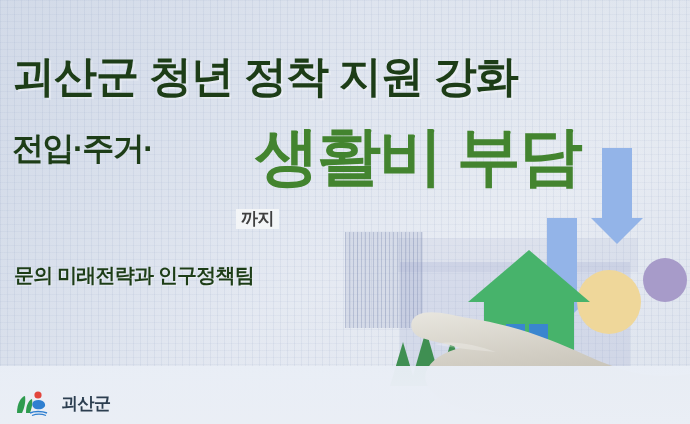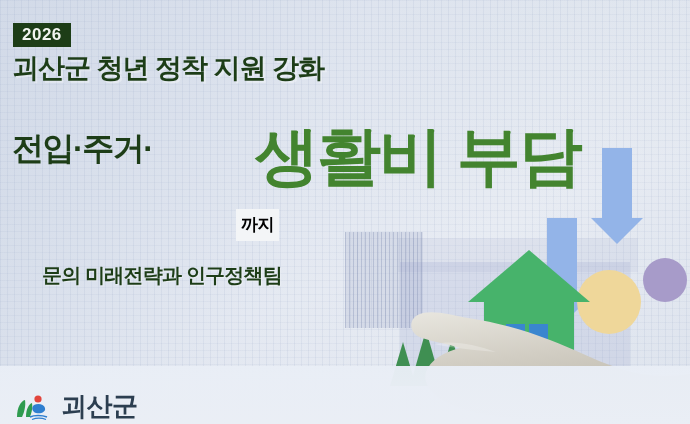--- a/index.html
+++ b/index.html
@@ -78,58 +78,57 @@
   
   .badge{
     position:absolute;left:13px;top:23px;
     background:#1d3d17;color:#f2f5f0;
     font-size:17px;font-weight:700;letter-spacing:.5px;
     padding:3px 9px 4px 9px;
     line-height:1;
   }
   .headline{
     position:absolute;left:12px;top:55px;
-    font-size:27px;font-weight:900;letter-spacing:-1px;
+    font-size:43px;font-weight:900;letter-spacing:-1px;
     color:#1d3d17;line-height:1;white-space:nowrap;
     text-shadow:2px 2px 0 rgba(255,255,255,.35);
   }
   .sub-block{position:absolute;left:12px;top:122px;}
   .sub-line{
     font-size:32px;font-weight:900;letter-spacing:-1.5px;
     line-height:52px;white-space:nowrap;color:#1d3d17;
   }
   .overlay-green{
     position:absolute;left:255px;top:124px;
     font-size:64px;font-weight:900;letter-spacing:-2px;
     color:#43842f;line-height:1;white-space:nowrap;
   }
   .kkaji{
     position:absolute;left:236px;top:209px;
-    background:#f3f5f7;color:#000000;
+    background:#f3f5f7;color:#404040;
     font-size:17px;font-weight:900;letter-spacing:-.5px;
-    padding:6px 5px;line-height:1.15;
+    padding:0 5px;line-height:1.15;
   }
   .contact{
     position:absolute;left:14px;top:262px;
     font-size:20px;font-weight:900;letter-spacing:-.8px;
     color:#1d3d17;white-space:nowrap;
     text-shadow:1px 1px 0 rgba(255,255,255,.4);
-    margin-left:28px;
   }
   .phone{
     position:absolute;left:58px;top:292px;
     font-size:25px;font-weight:900;letter-spacing:.5px;
     color:#1d3d17;white-space:nowrap;
     text-shadow:1px 1px 0 rgba(255,255,255,.4);
   }
 
   
   .logo{position:absolute;left:14px;top:389px;display:flex;align-items:center;gap:9px;}
   .logo-mark{position:relative;width:38px;height:28px;}
-  .logo-text{font-size:26px;font-weight:700;color:#2c3e50;letter-spacing:-.5px;}
+  .logo-text{font-size:17px;font-weight:700;color:#2c3e50;letter-spacing:-.5px;}
 </style>
 </head>
 <body>
 
 <div class="banner">
 
   <div class="bg-wash"></div>
   <div class="bg-grid"></div>
   <div class="rect-c"></div>
   <div class="rect-b"></div>
@@ -171,21 +170,20 @@
         <stop offset="100%" stop-color="#b8b4a8"></stop>
       </linearGradient>
     </defs>
     <path fill="url(#skin)" d="M12 38 C4 44 6 56 18 60 C30 64 44 66 56 70 C40 74 26 82 22 94 C18 108 32 122 56 130 C92 142 150 146 200 146 L286 146 L286 96 C262 100 236 98 214 90 C190 82 168 70 146 62 C120 52 92 44 64 40 C46 37 24 30 12 38 Z"></path>
     <path fill="rgba(255,255,255,.25)" d="M30 66 C48 62 70 66 92 74 C70 72 48 70 30 66 Z"></path>
     <path fill="rgba(120,115,105,.25)" d="M60 128 C100 138 160 142 210 142 L286 142 L286 146 L200 146 C150 146 96 142 60 128 Z"></path>
   </svg>
 
   <div class="bottom-strip"></div>
 
-  <div class="badge">2026</div>
 
   <div class="headline">괴산군 청년 정착 지원 강화</div>
 
   <div class="sub-block">
     <div class="sub-line">전입·주거·</div>
   </div>
 
   <div class="overlay-green">생활비 부담</div>
 
   <div class="kkaji">까지</div>

